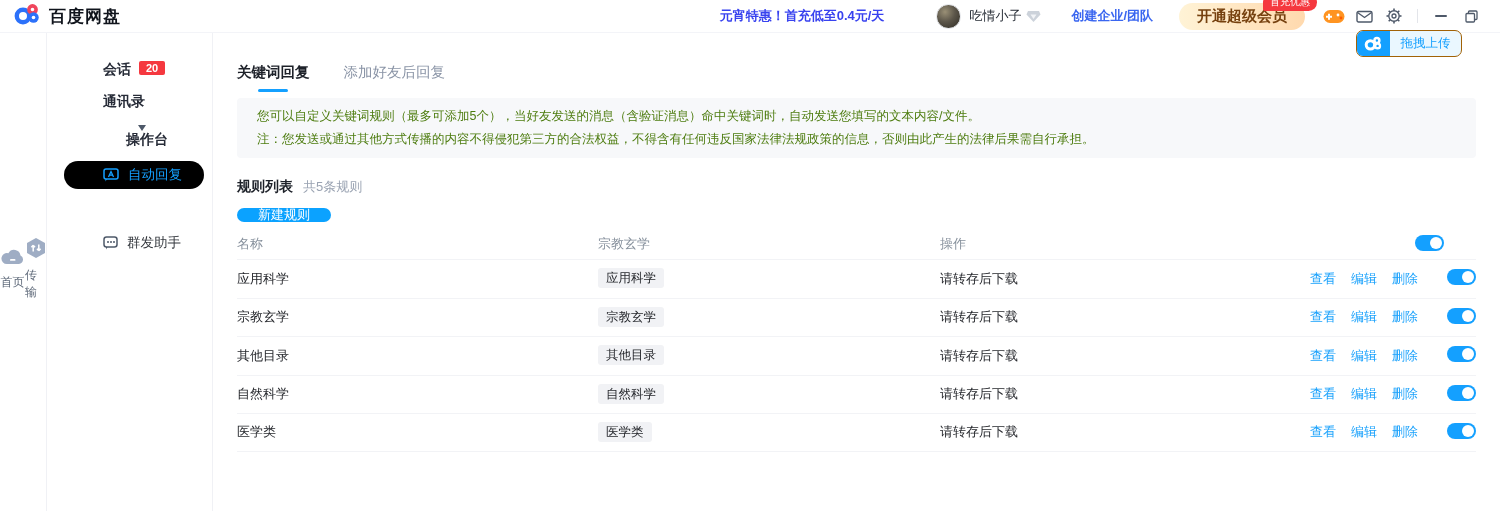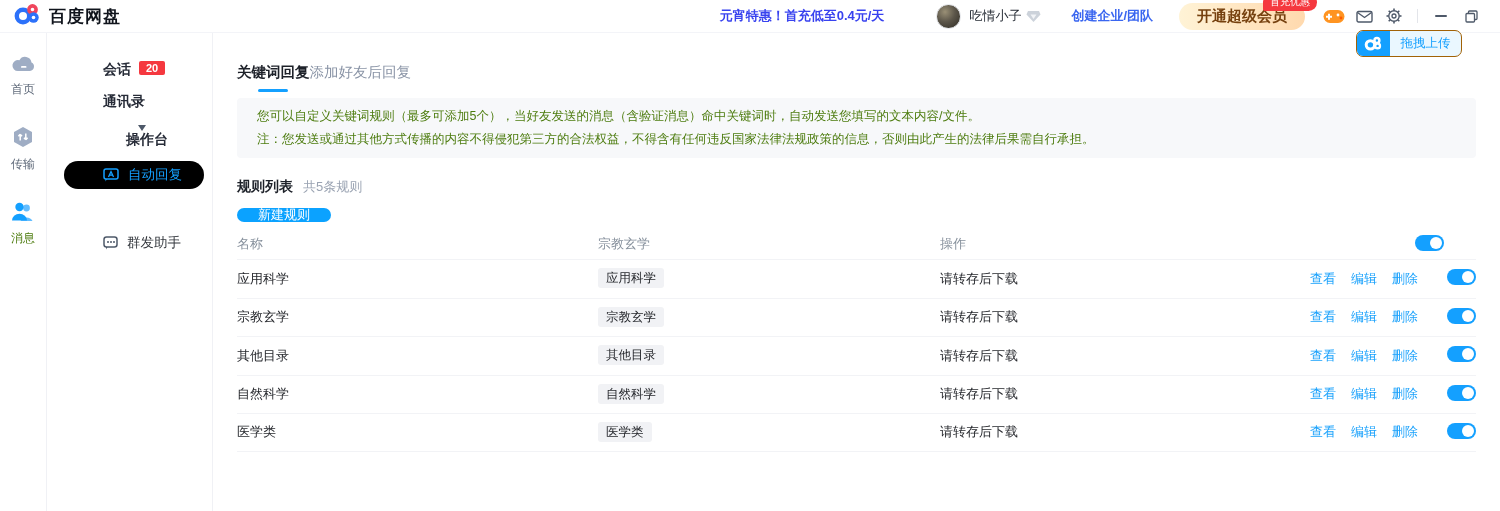--- a/index.html
+++ b/index.html
@@ -37,21 +37,21 @@
   
   .drag-upload { position:absolute; top:30px; right:38px; width:106px; height:27px;
                  display:flex; border:1px solid #a16207; border-radius:7px; overflow:hidden;
                  background:#eaf7ff; z-index:9; cursor:pointer; }
   .du-logo { width:33px; background:#14a0ff; display:flex; align-items:center; justify-content:center; }
   .du-label { flex:1; display:flex; align-items:center; justify-content:center;
               color:#14a0ff; font-size:12.5px; }
 
   
   .rail { position:absolute; top:33px; left:0; width:47px; bottom:0; background:#fff;
-          border-right:1px solid #f0f1f5; display:flex; flex-direction:column; align-items:center;
+          border-right:1px solid #f0f1f5; display:flex; align-items:center;
           padding-top:21px; }
   .rail-item { display:flex; flex-direction:column; align-items:center; gap:4px;
                margin-bottom:28px; cursor:pointer; }
   .rail-label { font-size:12px; color:#5f6a7a; }
   .rail-item.active .rail-label { color:#4d7c0f; }
 
   
   .sidebar { position:absolute; top:33px; left:47px; width:166px; bottom:0; background:#fff;
              border-right:1px solid #f0f1f5; padding-top:28px; font-size:14px; }
   .sb-item { display:flex; align-items:flex-start; padding:0 0 0 56px; height:32px;
@@ -62,21 +62,21 @@
               font-weight:600; color:#272c38; cursor:pointer;flex-direction:column; }
   .caret-down { width:0; height:0; border-left:4.5px solid transparent; border-right:4.5px solid transparent;
                 border-top:6px solid #4e5969; margin-right:11px; }
   .sb-sub { display:flex; align-items:center; gap:9px; margin:4px 8px 2px 17px; height:28px;
             border-radius:14px; padding-left:39px; font-size:13.5px; color:#33373d; cursor:pointer; }
   .sb-sub.active { background:#000000; color:#14a0ff; }
 
   
   .main { position:absolute; top:33px; left:213px; right:0; bottom:0; background:#fff;
           padding:30px 24px 0 24px; }
-  .tabs { display:flex; }
+  .tabs { display:flex; gap:34px; }
   .tab { font-size:14.5px; color:#8a94a6; cursor:pointer; padding-bottom:7px; position:relative; }
   .tab.active { color:#1d2129; font-weight:700; }
   .tab.active .tab-underline { position:absolute; left:50%; transform:translateX(-50%); bottom:-3px;
               width:30px; height:3px; border-radius:2px; background:#14a0ff; }
   .notice { margin-top:9px; background:#f7f8fa; border-radius:4px; padding:7px 20px;
             font-size:12.5px; color:#4d7c0f; line-height:23px; }
   .rules-head { margin-top:20px; display:flex; align-items:center; gap:10px; }
   .rules-title { font-size:14px; font-weight:700; color:#1d2129; }
   .rules-count { font-size:13px; color:#9aa3b2; }
   .new-rule-btn { margin-top:12px; height:14px; padding:0 21px; border:none; border-radius:15px;

